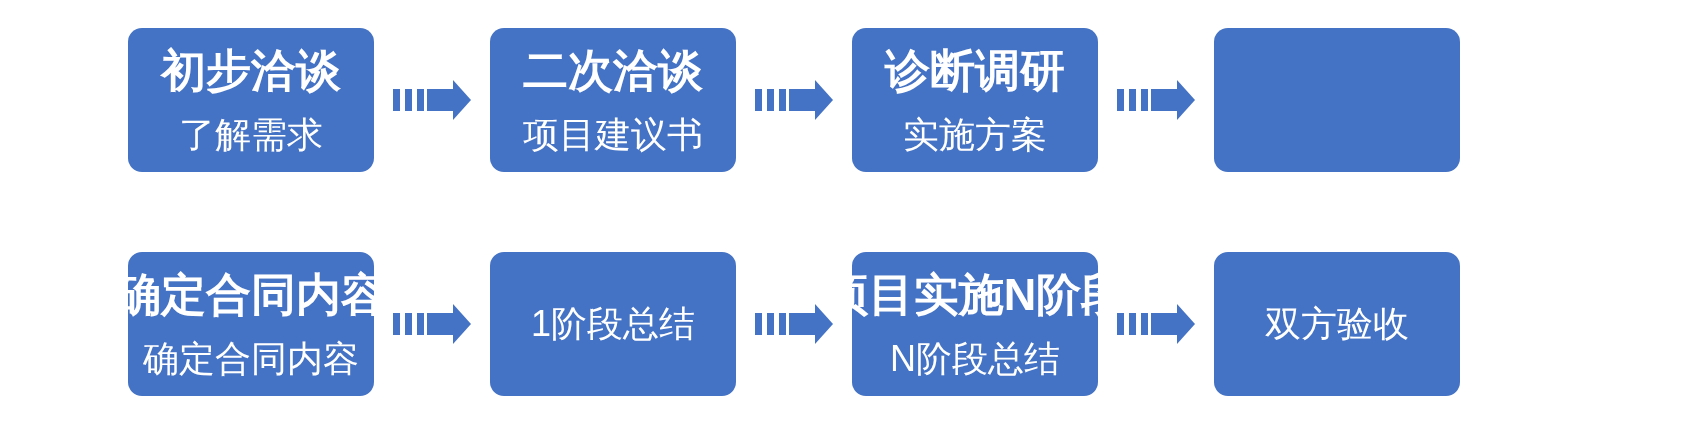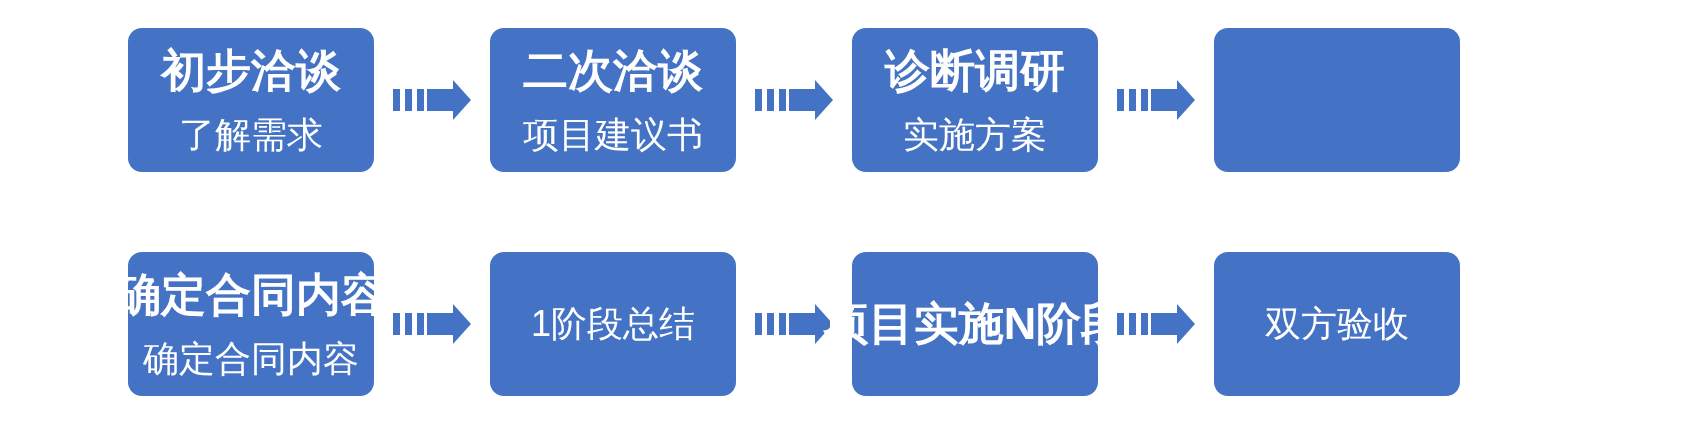--- a/index.html
+++ b/index.html
@@ -123,20 +123,21 @@
     </div>
     <svg class="arrow-icon" viewBox="0 0 78 40" xmlns="http://www.w3.org/2000/svg">
       <rect x="0" y="9" width="7" height="22" fill="currentColor"></rect>
       <rect x="12" y="9" width="7" height="22" fill="currentColor"></rect>
       <rect x="24" y="9" width="7" height="22" fill="currentColor"></rect>
       <rect x="34" y="9" width="26" height="22" fill="currentColor"></rect>
       <polygon points="60,0 78,20 60,40" fill="currentColor"></polygon>
     </svg>
     <div class="step-box">
       <div class="step-title">项目实施N阶段</div>
+      <div class="step-subtitle">N阶段总结</div>
     </div>
     <svg class="arrow-icon" viewBox="0 0 78 40" xmlns="http://www.w3.org/2000/svg">
       <rect x="0" y="9" width="7" height="22" fill="currentColor"></rect>
       <rect x="12" y="9" width="7" height="22" fill="currentColor"></rect>
       <rect x="24" y="9" width="7" height="22" fill="currentColor"></rect>
       <rect x="34" y="9" width="26" height="22" fill="currentColor"></rect>
       <polygon points="60,0 78,20 60,40" fill="currentColor"></polygon>
     </svg>
     <div class="step-box">
       <div class="step-subtitle">双方验收</div>

